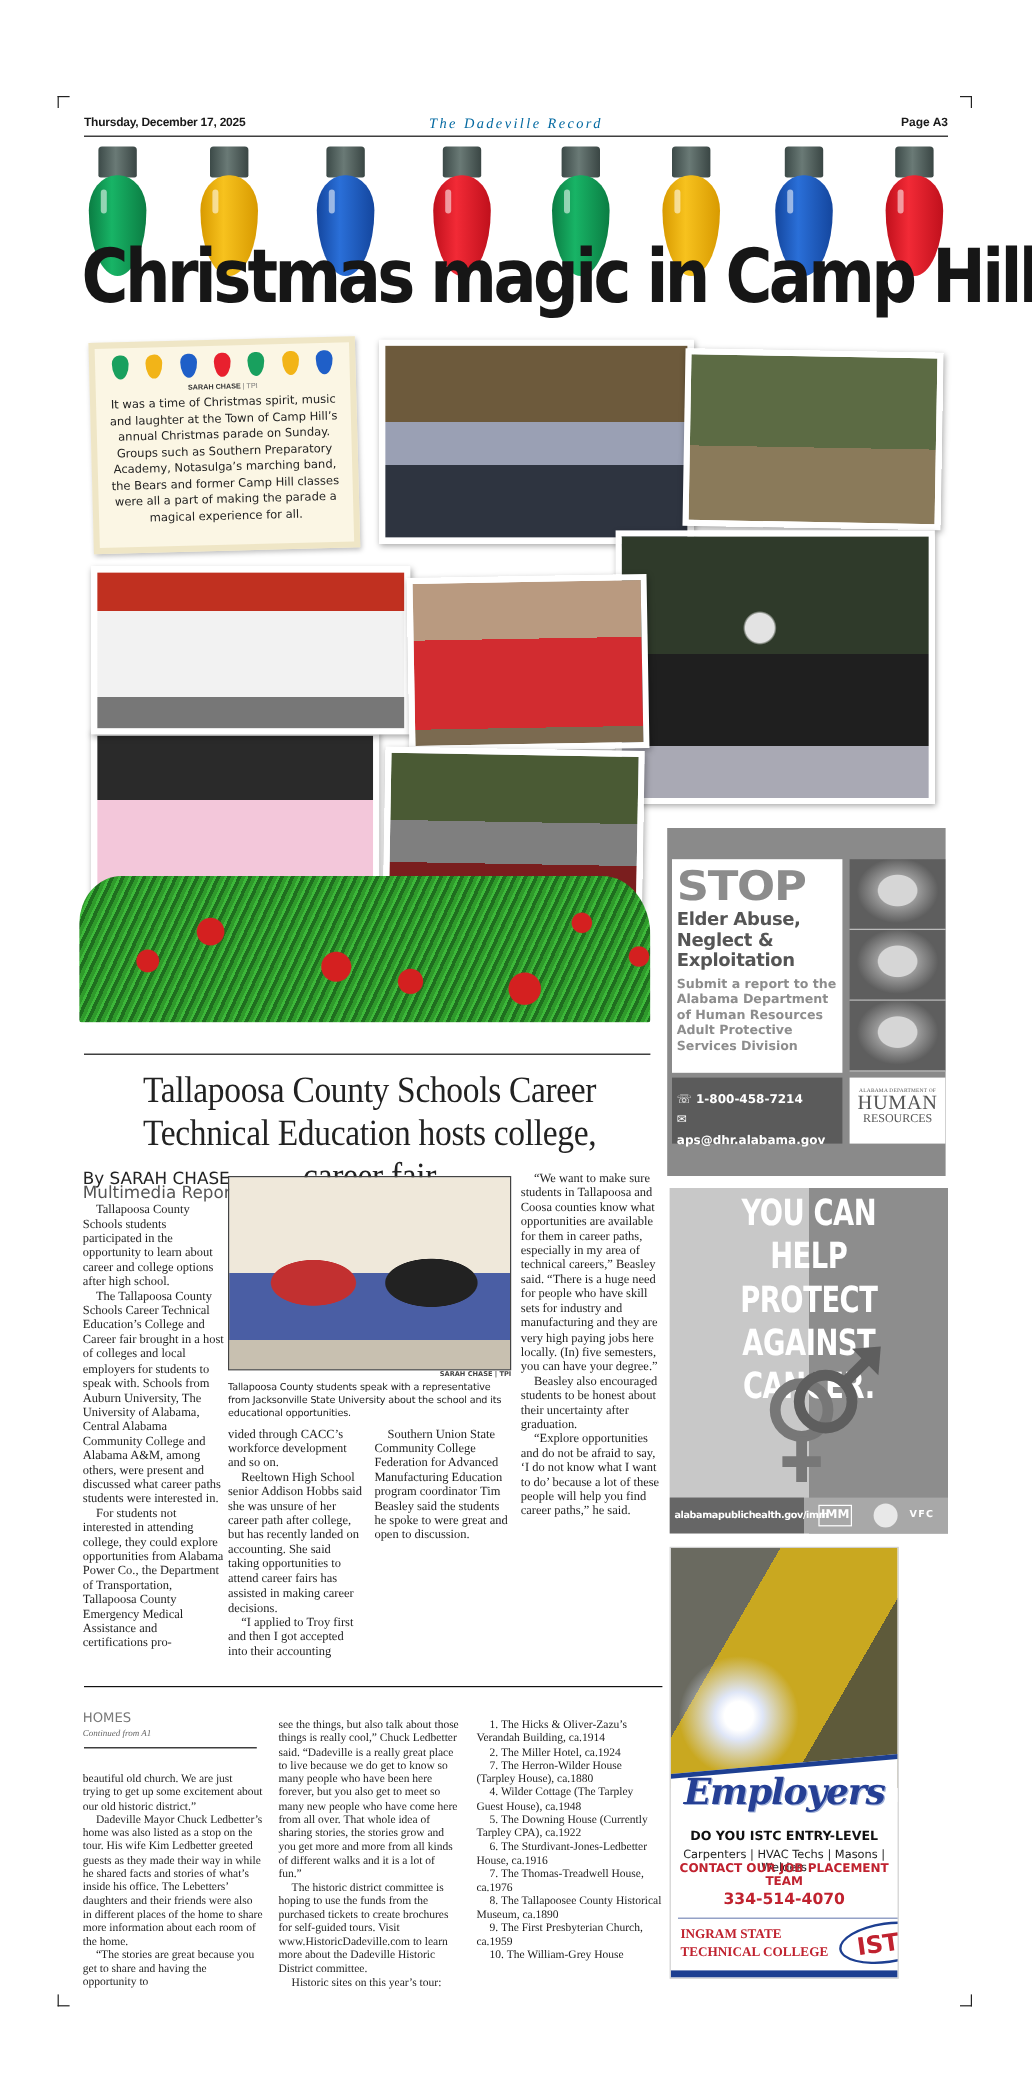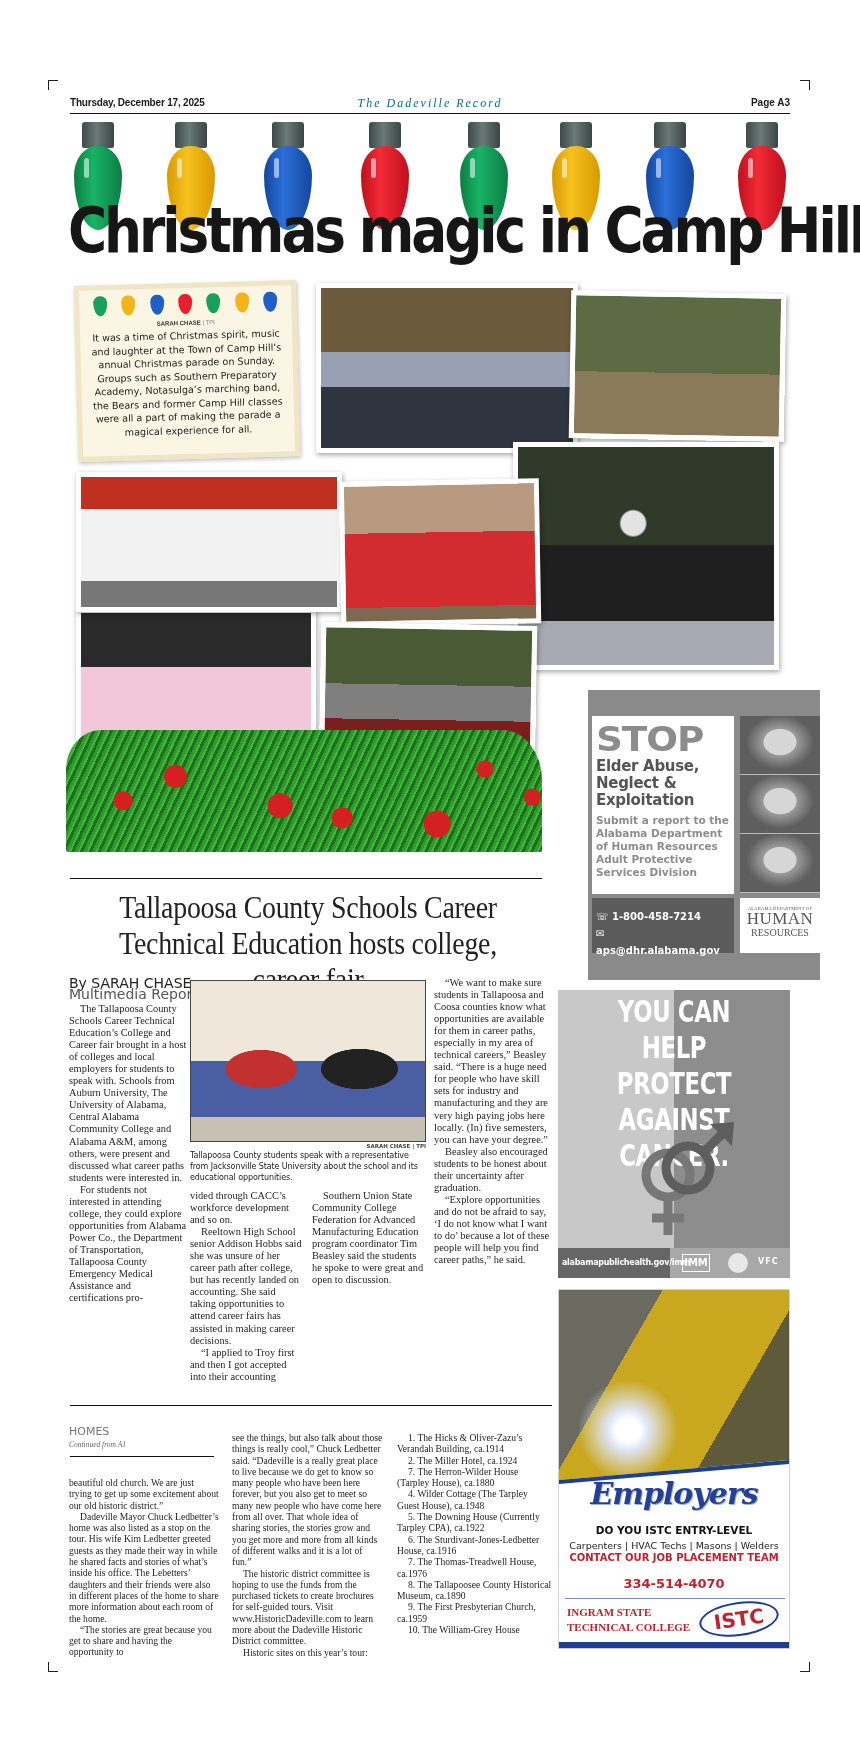--- a/index.html
+++ b/index.html
@@ -43,21 +43,21 @@
       radial-gradient(circle at 78% 77%, #d42020 0 13px, transparent 14px),
       radial-gradient(circle at 88% 32%, #d42020 0 8px, transparent 9px),
       radial-gradient(circle at 98% 55%, #d42020 0 8px, transparent 9px),
       repeating-linear-gradient(115deg, #1f6e1f 0 3px, #2f9a2b 3px 6px, #3db83a 6px 8px);
     border-radius: 35px 40px 2px 2px / 40px 50px 2px 2px;
   }
   .rule { position: absolute; height: 0; border-top: 1.2px solid #111; }
 
   
   .ad { position: absolute; overflow: hidden; }
-  .ad-elder { left: 588px; top: 690px; width: 232px; height: 290px; background: #8a8a8a; }
+  .ad-elder { left: 556px; top: 690px; width: 232px; height: 290px; background: #8a8a8a; }
   .ad-elder .inner { position: absolute; left: 0; top: 26px; width: 232px; height: 238px; }
   .ad-elder .textpanel { position: absolute; left: 4px; top: 0; width: 142px; height: 178px; background: #fff; padding: 4px 4px; }
   .ad-elder .stop { font-family: "DejaVu Sans", sans-serif; font-weight: bold; font-size: 34px; color: #8c8c8c; letter-spacing: -1px; line-height: 38px; transform: scaleX(1.1); transform-origin: left; }
   .ad-elder .sub { font-family: "DejaVu Sans", sans-serif; font-weight: bold; font-size: 15px; line-height: 17px; color: #555; letter-spacing: -0.3px; }
   .ad-elder .body { font-family: "DejaVu Sans", sans-serif; font-weight: bold; font-size: 10.5px; line-height: 13px; color: #8d8d8d; margin-top: 5px; }
   .ad-elder .faces { position: absolute; left: 152px; top: 0; width: 80px; height: 178px; }
   .face { height: 59px; border-bottom: 1px solid #bbb; background: radial-gradient(ellipse at 50% 45%, #d6d6d6 0 16px, #9a9a9a 17px, #5e5e5e 60%); }
   .ad-elder .contact { position: absolute; left: 4px; top: 182px; width: 142px; height: 55px; background: #5b5b5b; color: #fff; font-family: "DejaVu Sans", sans-serif; font-weight: bold; font-size: 10px; padding: 10px 4px; line-height: 17px; }
   .ad-elder .logo { position: absolute; left: 152px; top: 182px; width: 80px; height: 55px; background: #fff; text-align: center; font-family: "Liberation Serif", serif; color: #555; padding-top: 8px; }
   .ad-elder .logo .l1 { font-size: 4.5px; letter-spacing: 0.2px; }
@@ -66,21 +66,21 @@
 
   .ad-cancer { left: 558px; top: 990px; width: 232px; height: 288px; background: linear-gradient(90deg,#c8c8c8 0 50%,#8d8d8d 50% 100%); }
   .ad-cancer .headline-ad { position: absolute; left: 0; top: 4px; width: 100%; text-align: center; font-family: "DejaVu Sans", sans-serif; font-weight: bold; font-size: 30px; line-height: 36px; color: #fff; transform: scaleX(0.76); transform-origin: center top; letter-spacing: -0.5px; }
   .ad-cancer .sym { position: absolute; left: 70px; top: 130px; width: 110px; height: 120px; }
   .ad-cancer .footer { position: absolute; left: 0; bottom: 0; width: 100%; height: 30px; background: #a8a8a8; }
   .ad-cancer .url { position: absolute; left: 0; bottom: 0; width: 112px; height: 30px; background: #666; color: #fff; font-family: "DejaVu Sans", sans-serif; font-weight: bold; font-size: 8px; line-height: 30px; padding-left: 4px; letter-spacing: -0.3px; }
   .ad-cancer .imm { position: absolute; left: 124px; bottom: 6px; width: 28px; height: 18px; border: 1.5px solid #fff; color: #fff; font-family: "DejaVu Sans", sans-serif; font-weight: bold; font-size: 10px; text-align: center; line-height: 15px; }
   .ad-cancer .apph { position: absolute; left: 170px; bottom: 5px; width: 20px; height: 20px; border-radius: 50%; background: #e8e8e8; }
   .ad-cancer .vfc { position: absolute; left: 200px; bottom: 12px; color: #fff; font-family: "DejaVu Sans", sans-serif; font-size: 8px; font-weight: bold; letter-spacing: 1px; }
 
-  .ad-istc { left: 558px; top: 1289px; width: 232px; height: 360px; background: #fff; border: 1px solid #d0d0d0; }
+  .ad-istc { left: 558px; top: 1289px; width: 191px; height: 360px; background: #fff; border: 1px solid #d0d0d0; }
   .ad-istc .photo-area { position: absolute; left: 0; top: 0; width: 100%; height: 200px; background: radial-gradient(circle at 30% 70%, #ffffff 0 12px, #dfe6f7 20px, transparent 50px), linear-gradient(120deg, #6a6a60 0 30%, #c9a820 30% 70%, #5e5a3a 70%); }
   .ad-istc .swoosh { position: absolute; left: 0; top: 180px; width: 100%; height: 40px; background: #fff; border-top: 4px solid #1d3f91; transform: skewY(-5deg); }
   .ad-istc .emp { position: absolute; left: 0; top: 186px; width: 100%; text-align: center; font-family: "DejaVu Serif", serif; font-style: italic; font-weight: bold; font-size: 30px; color: #253f94; letter-spacing: -1px; text-shadow: 1px 1px 0 #9fb0d8; }
   .ad-istc .l1 { position: absolute; left: 0; top: 234px; width: 100%; text-align: center; font-family: "DejaVu Sans", sans-serif; font-weight: bold; font-size: 10.5px; color: #111; }
   .ad-istc .l2 { position: absolute; left: 0; top: 250px; width: 100%; text-align: center; font-family: "DejaVu Sans", sans-serif; font-size: 9.5px; color: #222; }
   .ad-istc .l3 { position: absolute; left: 0; top: 262px; width: 100%; text-align: center; font-family: "DejaVu Sans", sans-serif; font-weight: bold; font-size: 10px; color: #c0222f; }
   .ad-istc .l4 { position: absolute; left: 0; top: 286px; width: 100%; text-align: center; font-family: "DejaVu Sans", sans-serif; font-weight: bold; font-size: 13px; color: #c0222f; }
   .ad-istc .sep { position: absolute; left: 6px; top: 308px; width: 220px; border-top: 1px solid #7a8ab8; }
   .ad-istc .college { position: absolute; left: 8px; top: 315px; font-family: "Liberation Serif", serif; font-weight: bold; font-size: 11px; line-height: 15px; color: #c0222f; }
   .ad-istc .logo { position: absolute; left: 140px; top: 312px; width: 80px; height: 34px; border: 2px solid #1d3f91; border-radius: 50%; text-align: center; font-family: "DejaVu Sans", sans-serif; font-weight: bold; font-size: 20px; color: #c0222f; line-height: 30px; transform: rotate(-8deg); }
@@ -237,20 +237,21 @@
   <div class="bottombar"></div>
 </div>
 
 <div class="art-head">Tallapoosa County Schools Career Technical Education hosts college, career fair</div>
 <div class="byline">
   <div>By SARAH CHASE</div>
   <div class="role">Multimedia Reporter</div>
 </div>
 
 <div class="col" style="left:69px;top:1003px;width:118px;">
+  <p>Tallapoosa County Schools students participated in the opportunity to learn about career and college options after high school.</p>
   <p>The Tallapoosa County Schools Career Technical Education’s College and Career fair brought in a host of colleges and local employers for students to speak with. Schools from Auburn University, The University of Alabama, Central Alabama Community College and Alabama A&amp;M, among others, were present and discussed what career paths students were interested in.</p>
   <p>For students not interested in attending college, they could explore opportunities from Alabama Power Co., the Department of Transportation, Tallapoosa County Emergency Medical Assistance and certifications pro-</p>
 </div>
 
 <div class="art-photo" style="background: radial-gradient(ellipse at 30% 55%, #c23030 0 35px, transparent 36px), radial-gradient(ellipse at 72% 55%, #222 0 38px, transparent 39px), linear-gradient(180deg,#efe8da 0 50%,#4a5ea4 50% 85%,#c8c0b0 85%);"></div>
 <div class="photo-credit">SARAH CHASE | TPI</div>
 <div class="photo-cap">Tallapoosa County students speak with a representative from Jacksonville State University about the school and its educational opportunities.</div>
 
 <div class="col" style="left:190px;top:1190px;width:114px;">
   <p class="noi">vided through CACC’s workforce development and so on.</p>

